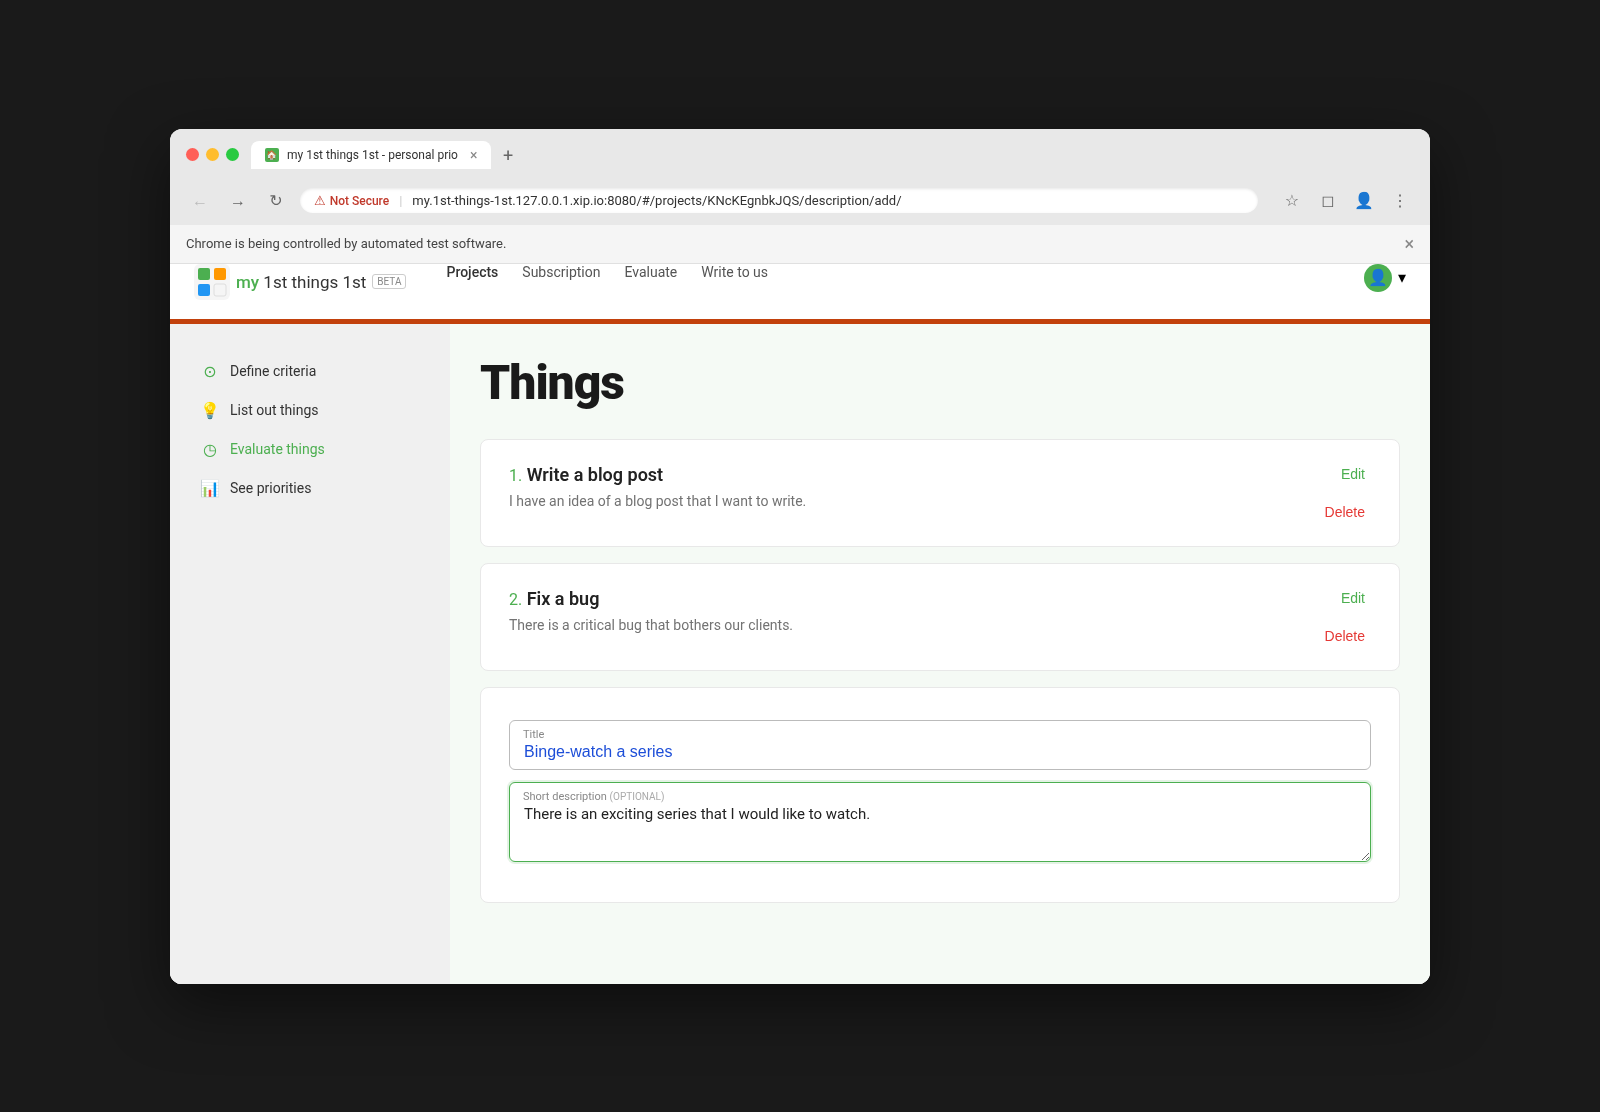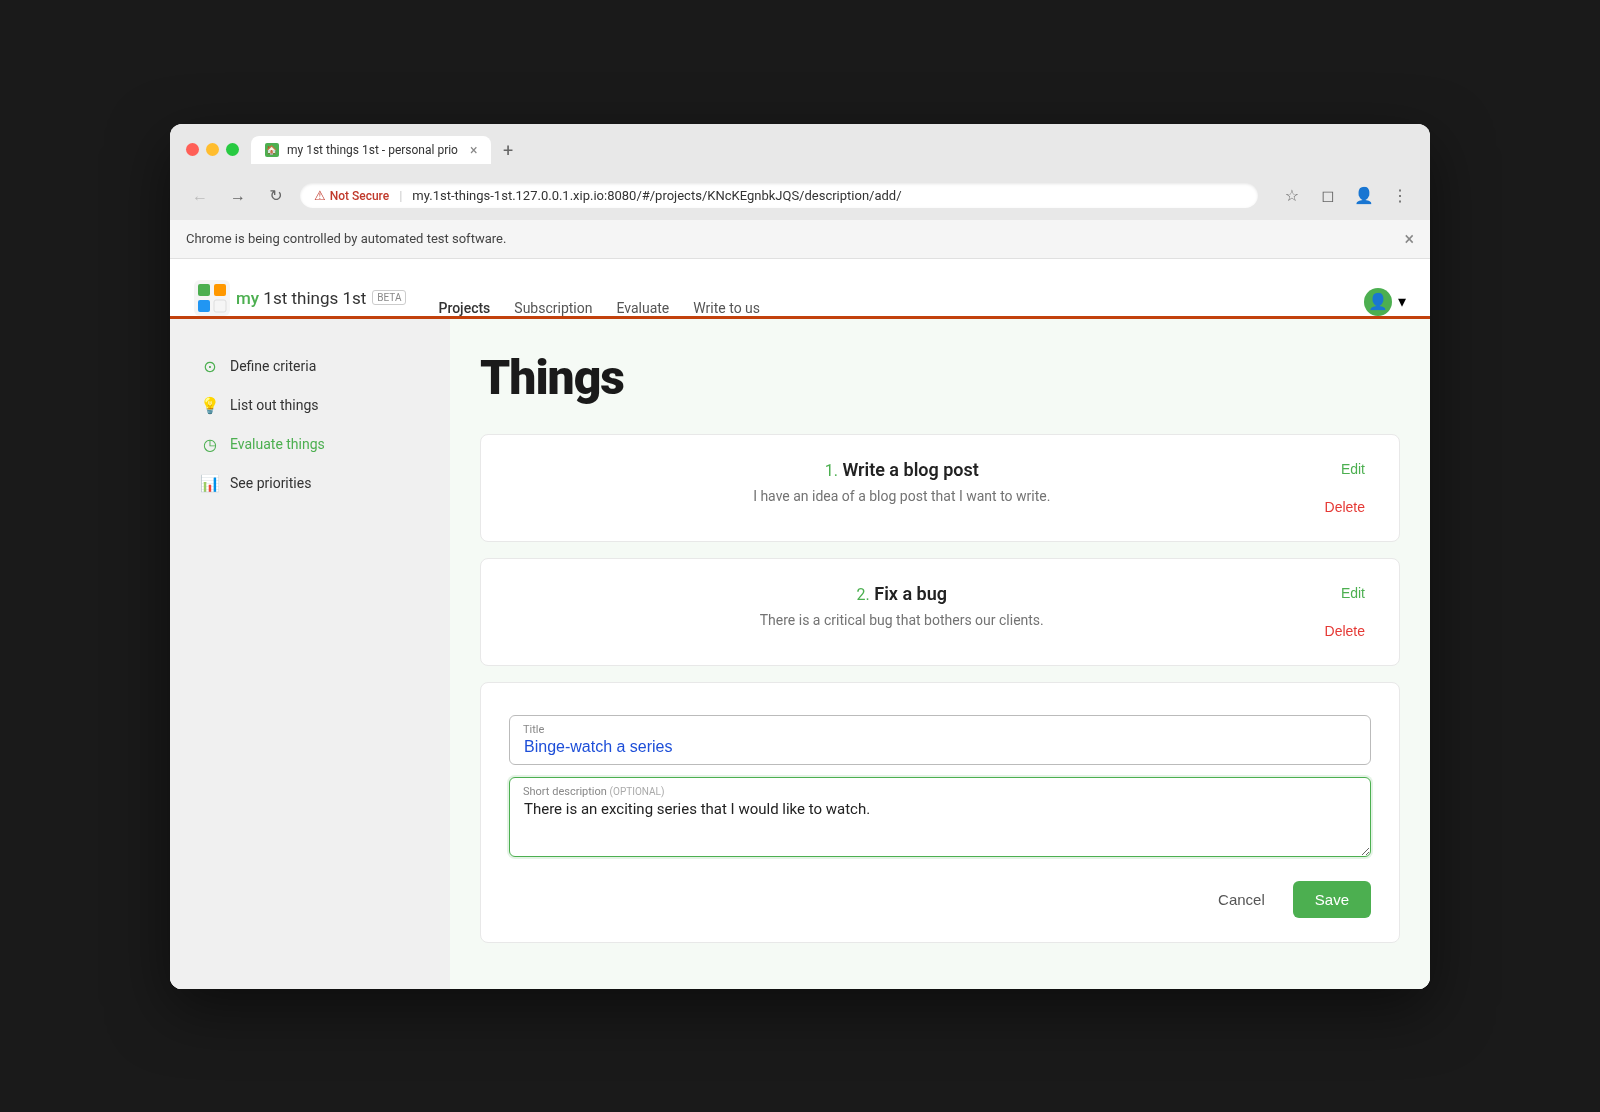--- a/index.html
+++ b/index.html
@@ -201,26 +201,26 @@
 
     
     .app-content {
       background: #fff;
       min-height: 700px;
     }
 
     
     .app-navbar {
       background: #fff;
-      border-bottom: 3px solid #c2410c;
+      border-bottom: 5px solid #c2410c;
       padding: 0 24px;
       display: flex;
-      align-items: flex-end;
+      align-items: flex-start;
       height: 60px;
-      gap: 8px;
+      gap: 16px;
     }
 
     .app-logo {
       display: flex;
       align-items: center;
       gap: 0;
       margin-right: 24px;
     }
 
     .logo-icon {
@@ -349,21 +349,20 @@
       border-radius: 8px;
       padding: 24px 28px;
       margin-bottom: 16px;
       display: flex;
       align-items: flex-start;
       justify-content: space-between;
     }
 
     .thing-card-content {
       flex: 1;
-      text-align: center;
     }
 
     .thing-number {
       color: #4caf50;
       font-size: 16px;
       font-weight: 400;
     }
 
     .thing-title {
       font-size: 18px;
@@ -629,22 +628,18 @@
               <div class="form-group">
                 <div class="field-wrapper">
                   <span class="field-floating-label">
                     <span>Short description</span> <span style="font-size:10px;color:#aaa;">(OPTIONAL)</span>
                   </span>
                   <textarea class="form-field has-label textarea-field" style="padding: 22px 14px 8px; width: 100%; border: 1px solid rgb(76, 175, 80); border-radius: 6px; font-size: 15px; color: rgb(34, 34, 34); outline: none; resize: vertical; min-height: 80px; font-family: inherit; box-shadow: rgba(76, 175, 80, 0.15) 0px 0px 0px 2px;">There is an exciting series that I would like to watch.</textarea>
                 </div>
               </div>
             </div>
           </div>
-          <div class="add-card-actions">
-            <button class="cancel-btn">Cancel</button>
-            <button class="save-btn">Save</button>
-          </div>
         </div>
 
       </div>
     </div>
   </div>
 </div>
 
 </body></html>

